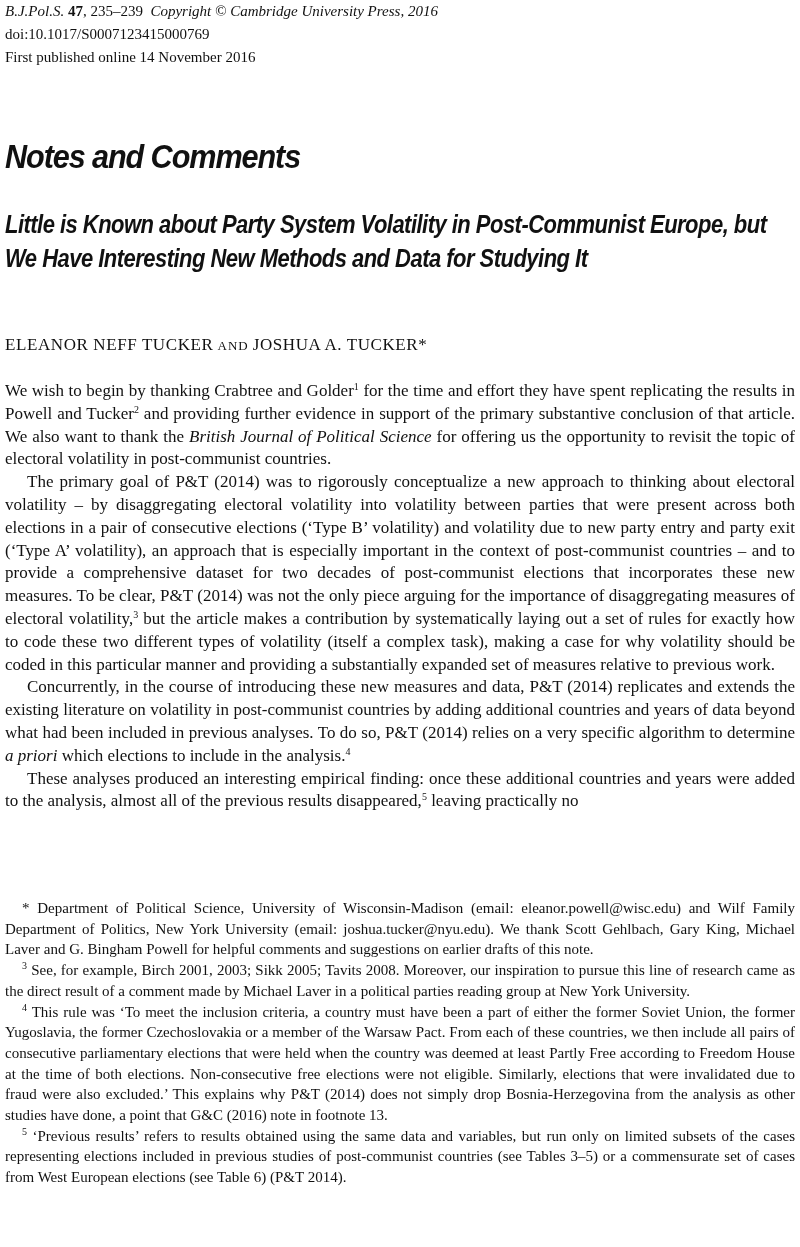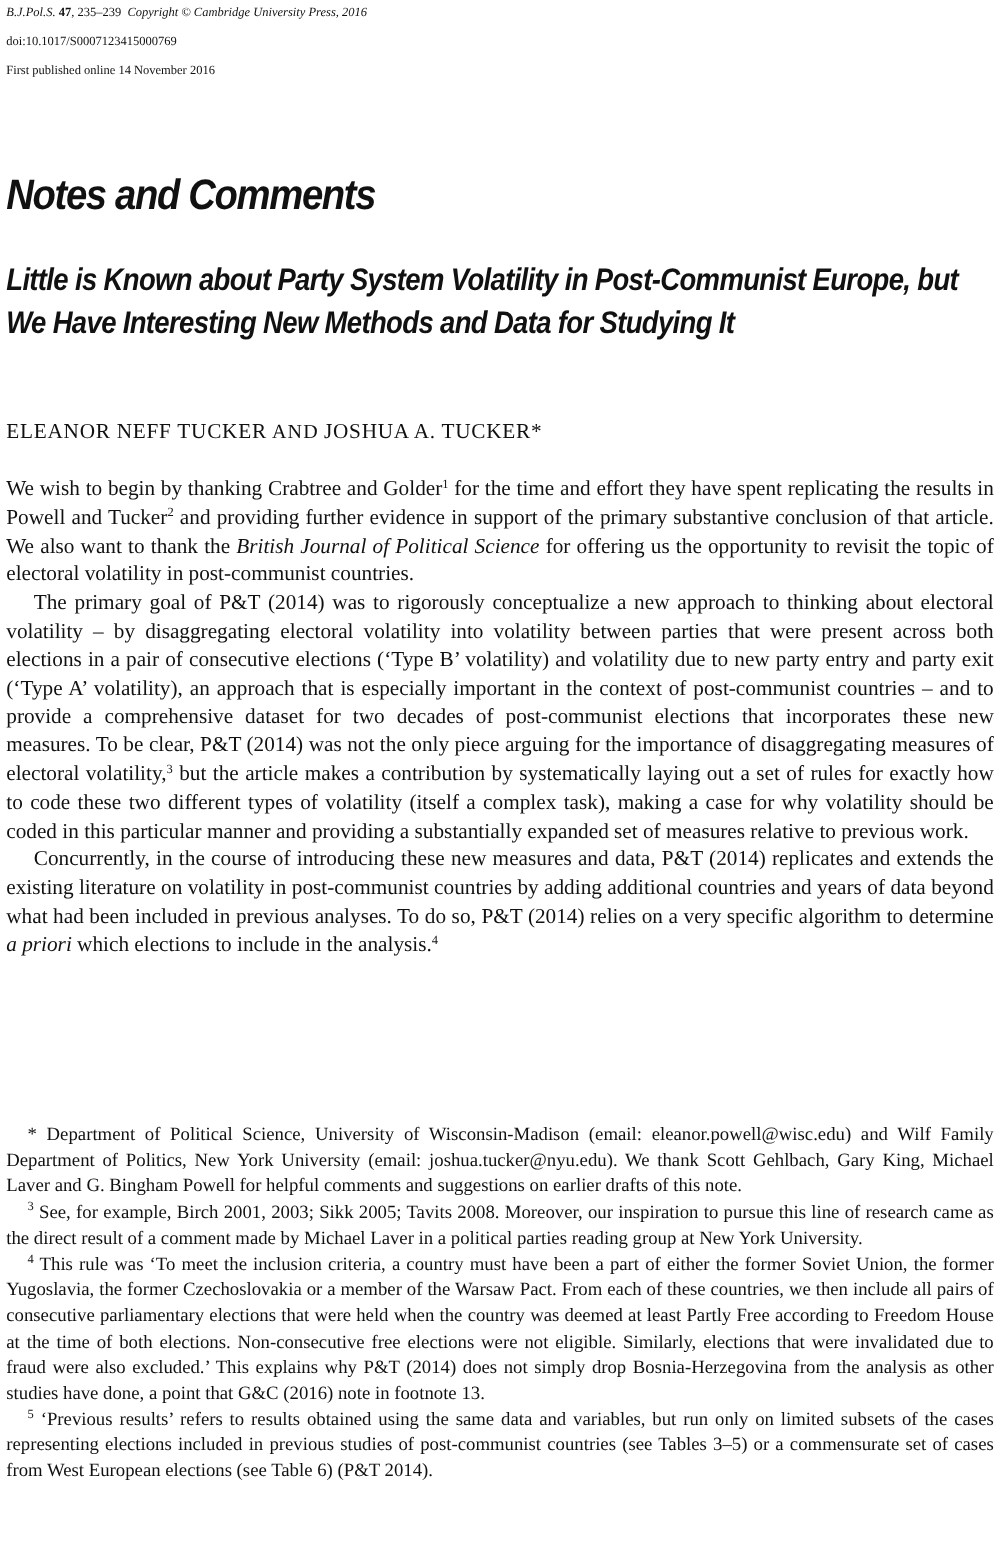--- a/index.html
+++ b/index.html
@@ -1,39 +1,39 @@
 <!DOCTYPE html>
 <html><head>
 <meta charset="utf-8">
 <style>
   html, body { margin: 0; padding: 0; background: #ffffff; }
   body {
     width: 800px; height: 1247px; overflow: hidden; position: relative;
     font-family: "Liberation Serif", serif; color: #111;
   }
-  .hdr { position: absolute; left: 5px; font-size: 10px; line-height: 18px; white-space: nowrap; font-family: Liberation Serif, serif; }
+  .hdr { position: absolute; left: 5px; font-size: 15px; line-height: 18px; white-space: nowrap; font-family: Liberation Serif, serif; }
   .hdr1 { top: 2px; font-style: italic; }
   .hdr1 b { font-style: normal; font-weight: bold; }
   .hdr2 { top: 25px; }
   .hdr3 { top: 48px; }
   .section-title {
     position: absolute; left: 5px; top: 137px; margin: 0;
     font-family: "Liberation Sans", sans-serif; font-style: italic; font-weight: bold;
     font-size: 34px; letter-spacing: -1.2px; transform: scaleX(0.9); transform-origin: left;
   }
   .article-title {
     position: absolute; left: 5px; top: 207px; width: 880px; margin: 0;
     font-family: "Liberation Sans", sans-serif; font-style: italic; font-weight: bold;
     font-size: 25px; line-height: 34px; letter-spacing: -0.6px;
     transform: scaleX(0.88); transform-origin: left;
   }
   .authors {
     position: absolute; left: 5px; top: 335px; font-size: 17px; letter-spacing: 0.6px; white-space: nowrap;
   }
-  .authors .and { font-size: 16px; letter-spacing: 1px; margin: 0 4px; }
+  .authors .and { font-size: 13px; letter-spacing: 1px; margin: 0 4px; }
   .body-text {
     position: absolute; left: 5px; top: 380px; width: 790px;
     font-size: 17px; line-height: 22.8px; text-align: justify;
   }
   .body-text p { margin: 0; }
   .body-text p.indent { text-indent: 22px; }
   .footnotes {
     position: absolute; left: 5px; top: 898px; width: 790px;
     font-size: 15px; line-height: 20.7px; text-align: justify;
   }
@@ -51,20 +51,21 @@
 <h1 class="section-title">Notes and Comments</h1>
 
 <h2 class="article-title">Little is Known about Party System Volatility in Post-Communist Europe, but We Have Interesting New Methods and Data for Studying It</h2>
 
 <div class="authors"><span>ELEANOR NEFF TUCKER</span><span class="and">AND</span><span>JOSHUA A. TUCKER*</span></div>
 
 <div class="body-text">
   <p><span>We wish to begin by thanking Crabtree and Golder</span><sup>1</sup><span> for the time and effort they have spent replicating the results in Powell and Tucker</span><sup>2</sup><span> and providing further evidence in support of the primary substantive conclusion of that article. We also want to thank the </span><i>British Journal of Political Science</i><span> for offering us the opportunity to revisit the topic of electoral volatility in post-communist countries.</span></p>
   <p class="indent"><span>The primary goal of P&amp;T (2014) was to rigorously conceptualize a new approach to thinking about electoral volatility – by disaggregating electoral volatility into volatility between parties that were present across both elections in a pair of consecutive elections (‘Type B’ volatility) and volatility due to new party entry and party exit (‘Type A’ volatility), an approach that is especially important in the context of post-communist countries – and to provide a comprehensive dataset for two decades of post-communist elections that incorporates these new measures. To be clear, P&amp;T (2014) was not the only piece arguing for the importance of disaggregating measures of electoral volatility,</span><sup>3</sup><span> but the article makes a contribution by systematically laying out a set of rules for exactly how to code these two different types of volatility (itself a complex task), making a case for why volatility should be coded in this particular manner and providing a substantially expanded set of measures relative to previous work.</span></p>
   <p class="indent"><span>Concurrently, in the course of introducing these new measures and data, P&amp;T (2014) replicates and extends the existing literature on volatility in post-communist countries by adding additional countries and years of data beyond what had been included in previous analyses. To do so, P&amp;T (2014) relies on a very specific algorithm to determine </span><i>a priori</i><span> which elections to include in the analysis.</span><sup>4</sup></p>
+  <p class="indent"><span>These analyses produced an interesting empirical finding: once these additional countries and years were added to the analysis, almost all of the previous results disappeared,</span><sup>5</sup><span> leaving practically no</span></p>
 </div>
 
 <div class="footnotes">
   <p><span>*</span> <span>Department of Political Science, University of Wisconsin-Madison (email: eleanor.powell@wisc.edu) and Wilf Family Department of Politics, New York University (email: joshua.tucker@nyu.edu). We thank Scott Gehlbach, Gary King, Michael Laver and G. Bingham Powell for helpful comments and suggestions on earlier drafts of this note.</span></p>
   <p><sup>3</sup> <span>See, for example, Birch 2001, 2003; Sikk 2005; Tavits 2008. Moreover, our inspiration to pursue this line of research came as the direct result of a comment made by Michael Laver in a political parties reading group at New York University.</span></p>
   <p><sup>4</sup> <span>This rule was ‘To meet the inclusion criteria, a country must have been a part of either the former Soviet Union, the former Yugoslavia, the former Czechoslovakia or a member of the Warsaw Pact. From each of these countries, we then include all pairs of consecutive parliamentary elections that were held when the country was deemed at least Partly Free according to Freedom House at the time of both elections. Non-consecutive free elections were not eligible. Similarly, elections that were invalidated due to fraud were also excluded.’ This explains why P&amp;T (2014) does not simply drop Bosnia-Herzegovina from the analysis as other studies have done, a point that G&amp;C (2016) note in footnote 13.</span></p>
   <p><sup>5</sup> <span>‘Previous results’ refers to results obtained using the same data and variables, but run only on limited subsets of the cases representing elections included in previous studies of post-communist countries (see Tables 3–5) or a commensurate set of cases from West European elections (see Table 6) (P&amp;T 2014).</span></p>
 </div>
 
 </body></html>

